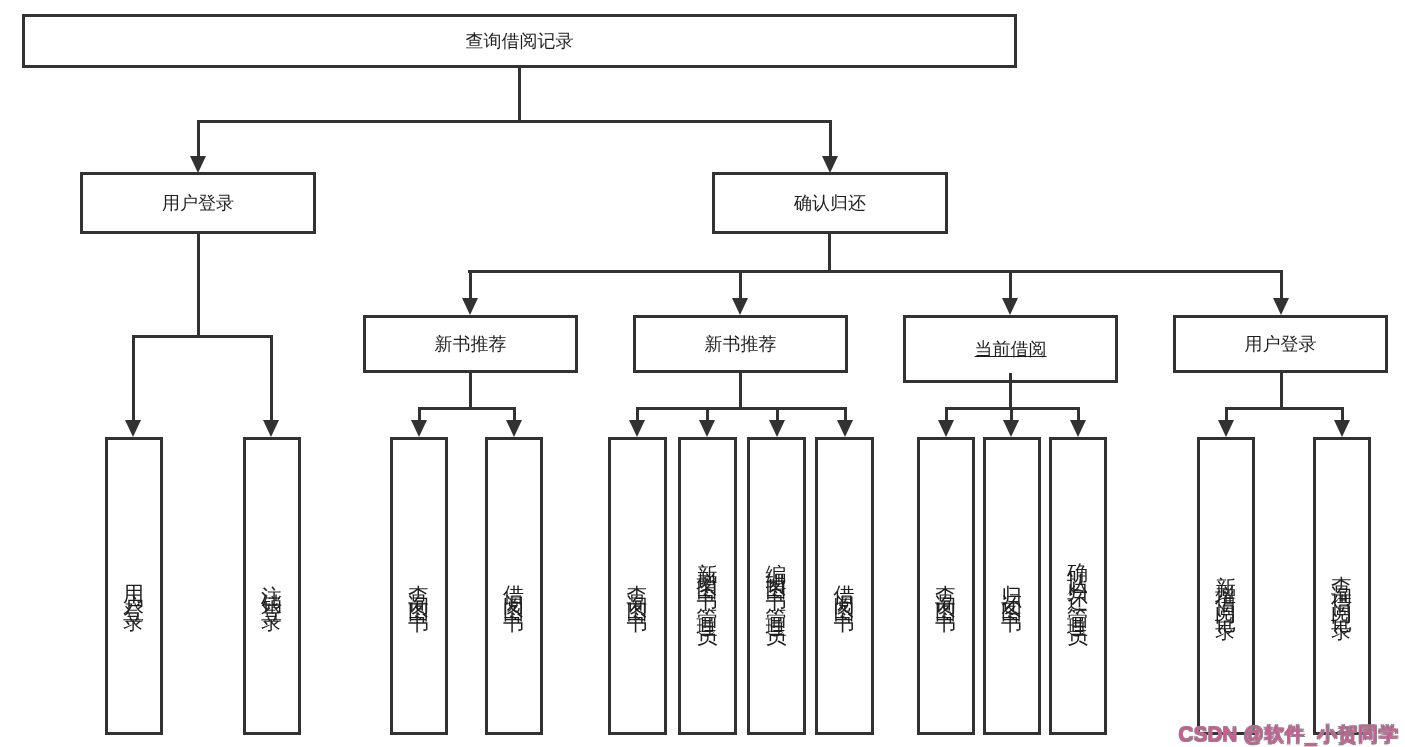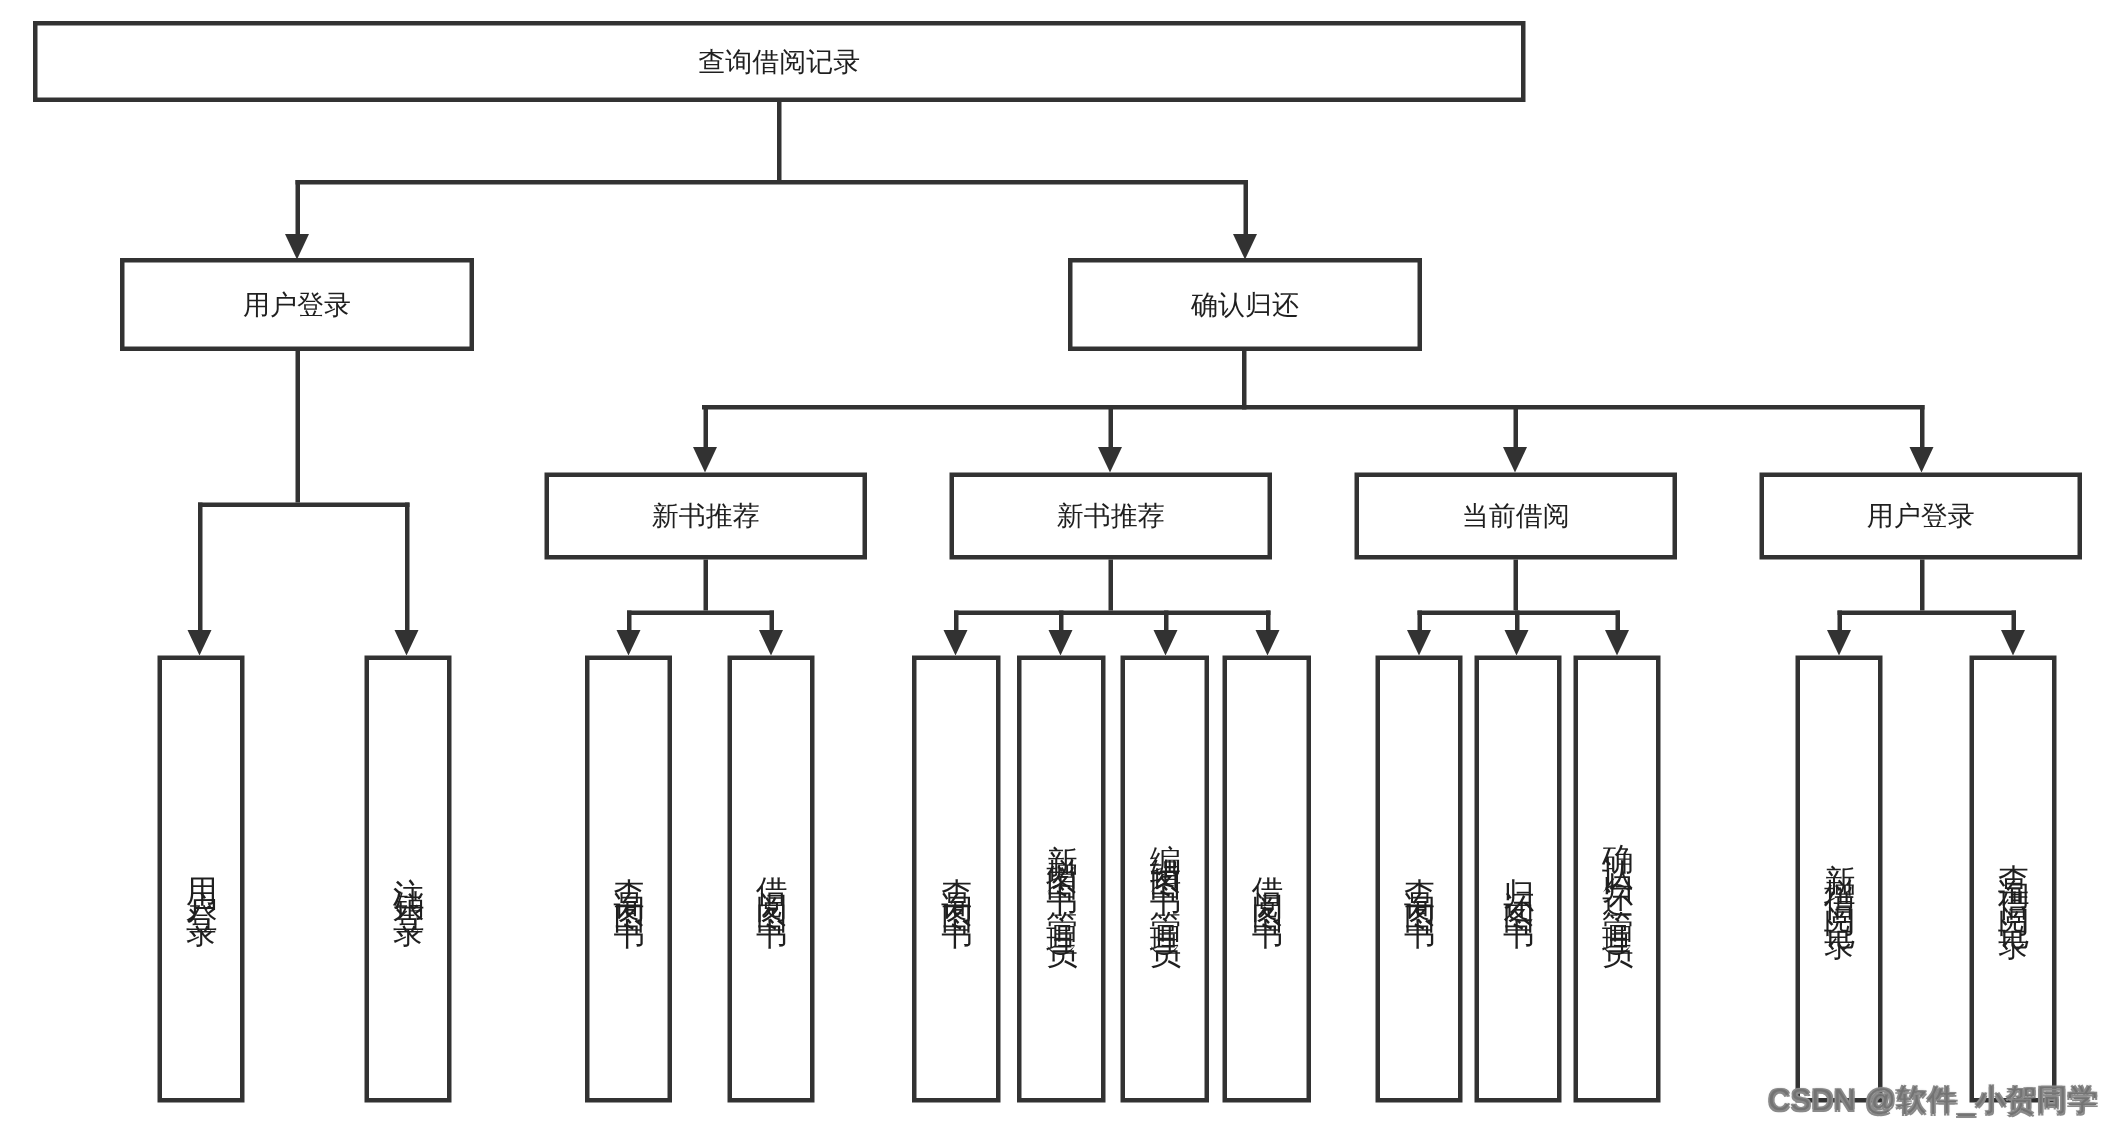--- a/index.html
+++ b/index.html
@@ -17,21 +17,21 @@
   }
   .hline{position:absolute;height:3px;background:#323232;}
   .vline{position:absolute;width:3px;background:#323232;}
   .arrow{
     position:absolute;width:0;height:0;
     border-left:8px solid transparent;border-right:8px solid transparent;
     border-top:17px solid #323232;
   }
   .watermark{
     position:absolute;right:6px;bottom:2px;font-size:20px;line-height:1.1;
-    color:#737373;letter-spacing:0.5px;
+    color:#ec4899;letter-spacing:0.5px;
     text-shadow:-1px -1px 0 #8a8a8a,1px -1px 0 #8a8a8a,-1px 1px 0 #8a8a8a,1px 1px 0 #8a8a8a,0 0 2px #9a9a9a;
   }
 </style>
 </head>
 <body>
 
 <div class="stage">
 
   <div class="box" style="left:22px;top:14px;width:995px;height:54px;">
     <span>查询借阅记录</span>
@@ -68,21 +68,21 @@
   <div class="arrow" style="left:1002px;top:298px;"></div>
   <div class="vline" style="left:1280px;top:270px;height:30px;"></div>
   <div class="arrow" style="left:1273px;top:298px;"></div>
 
   <div class="box" style="left:363px;top:315px;width:215px;height:58px;">
     <span>新书推荐</span>
   </div>
   <div class="box" style="left:633px;top:315px;width:215px;height:58px;">
     <span>新书推荐</span>
   </div>
-  <div class="box" style="left:903px;top:315px;width:215px;height:58px;">
+  <div class="box" style="left:903px;top:315px;width:215px;height:68px;text-decoration:underline;">
     <span>当前借阅</span>
   </div>
   <div class="box" style="left:1173px;top:315px;width:215px;height:58px;">
     <span>用户登录</span>
   </div>
 
   <div class="vline" style="left:469px;top:373px;height:34px;"></div>
   <div class="hline" style="left:418px;top:407px;width:98px;"></div>
   <div class="vline" style="left:418px;top:407px;height:15px;"></div>
   <div class="arrow" style="left:411px;top:420px;"></div>

